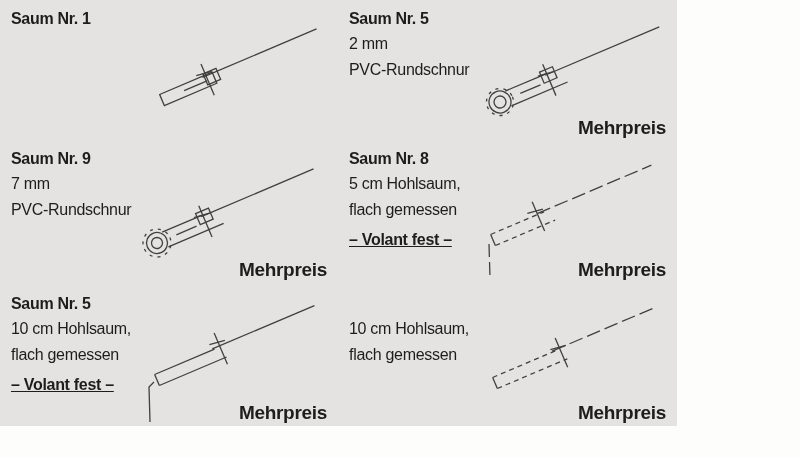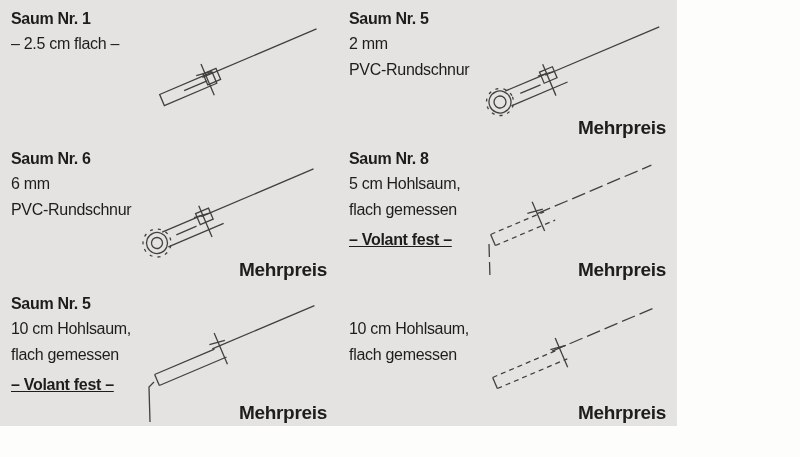--- a/index.html
+++ b/index.html
@@ -50,21 +50,20 @@
       <g transform="rotate(-23 162 100)">
         <line x1="208" y1="95" x2="332" y2="95"></line>
         <rect x="162" y="94" width="57" height="12"></rect>
         <rect x="210" y="92" width="14" height="12"></rect>
         <line x1="186" y1="100" x2="211" y2="100"></line>
         <line x1="212" y1="82" x2="212" y2="116"></line>
         <line x1="203" y1="91" x2="219" y2="93"></line>
       </g>
     </svg>
     <div class="title">Saum Nr. 1</div>
-    <div class="line l1">– 2.5 cm flach –</div>
   </div>
 
   <div class="cell row1" style="left:338px;top:0;width:339px;height:140px">
     <svg class="diagram" width="339" height="140" viewBox="0 0 339 140">
       <g transform="rotate(-23 162 102)">
         <line x1="214" y1="95" x2="338" y2="95"></line>
         <circle cx="162" cy="102" r="11"></circle>
         <circle cx="162" cy="102" r="6"></circle>
         <circle cx="162" cy="102" r="13.5" class="dc"></circle>
         <line x1="171" y1="94" x2="216" y2="94"></line>
@@ -89,22 +88,22 @@
         <circle cx="157" cy="103" r="5.5"></circle>
         <circle cx="157" cy="103" r="14" class="dc"></circle>
         <line x1="166" y1="95" x2="209" y2="95"></line>
         <line x1="166" y1="111" x2="226" y2="111"></line>
         <rect x="204" y="91" width="14" height="12"></rect>
         <line x1="178" y1="103" x2="200" y2="103"></line>
         <line x1="210" y1="85" x2="210" y2="119"></line>
         <line x1="201" y1="94" x2="217" y2="96"></line>
       </g>
     </svg>
-    <div class="title">Saum Nr. 6</div>
-    <div class="line l1">6 mm</div>
+    <div class="title">Saum Nr. 9</div>
+    <div class="line l1">7 mm</div>
     <div class="line l2">PVC-Rundschnur</div>
     <div class="surcharge">Mehrpreis</div>
   </div>
 
   <div class="cell row2" style="left:338px;top:140px;width:339px;height:145px">
     <svg class="diagram" width="339" height="145" viewBox="0 0 339 145">
       <line class="d3" x1="151" y1="104" x2="152" y2="138"></line>
       <g transform="rotate(-23 155 100)">
         <line class="d2" x1="206" y1="93" x2="330" y2="93"></line>
         <line class="d1" x1="155" y1="94" x2="213" y2="94"></line>

